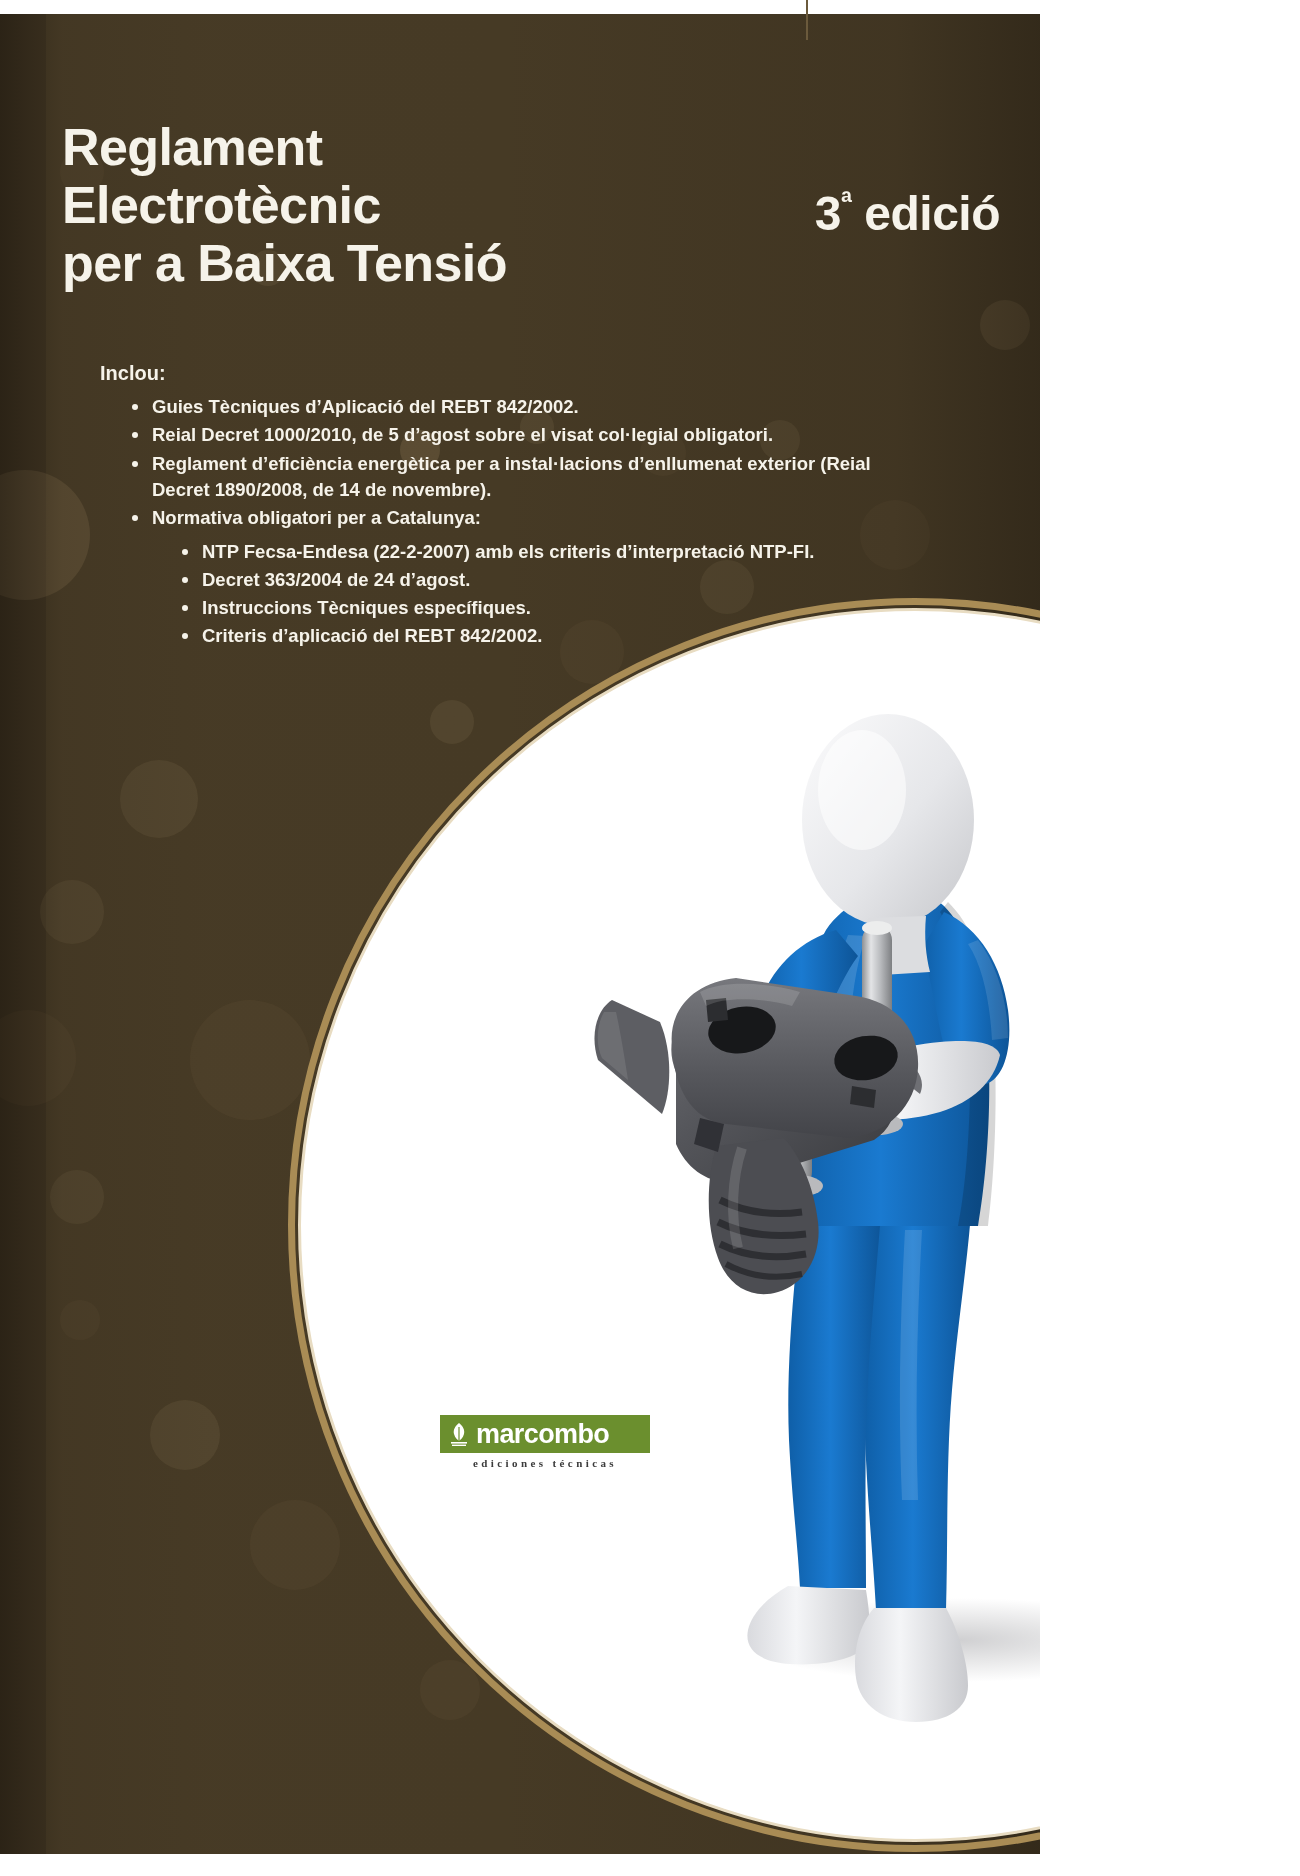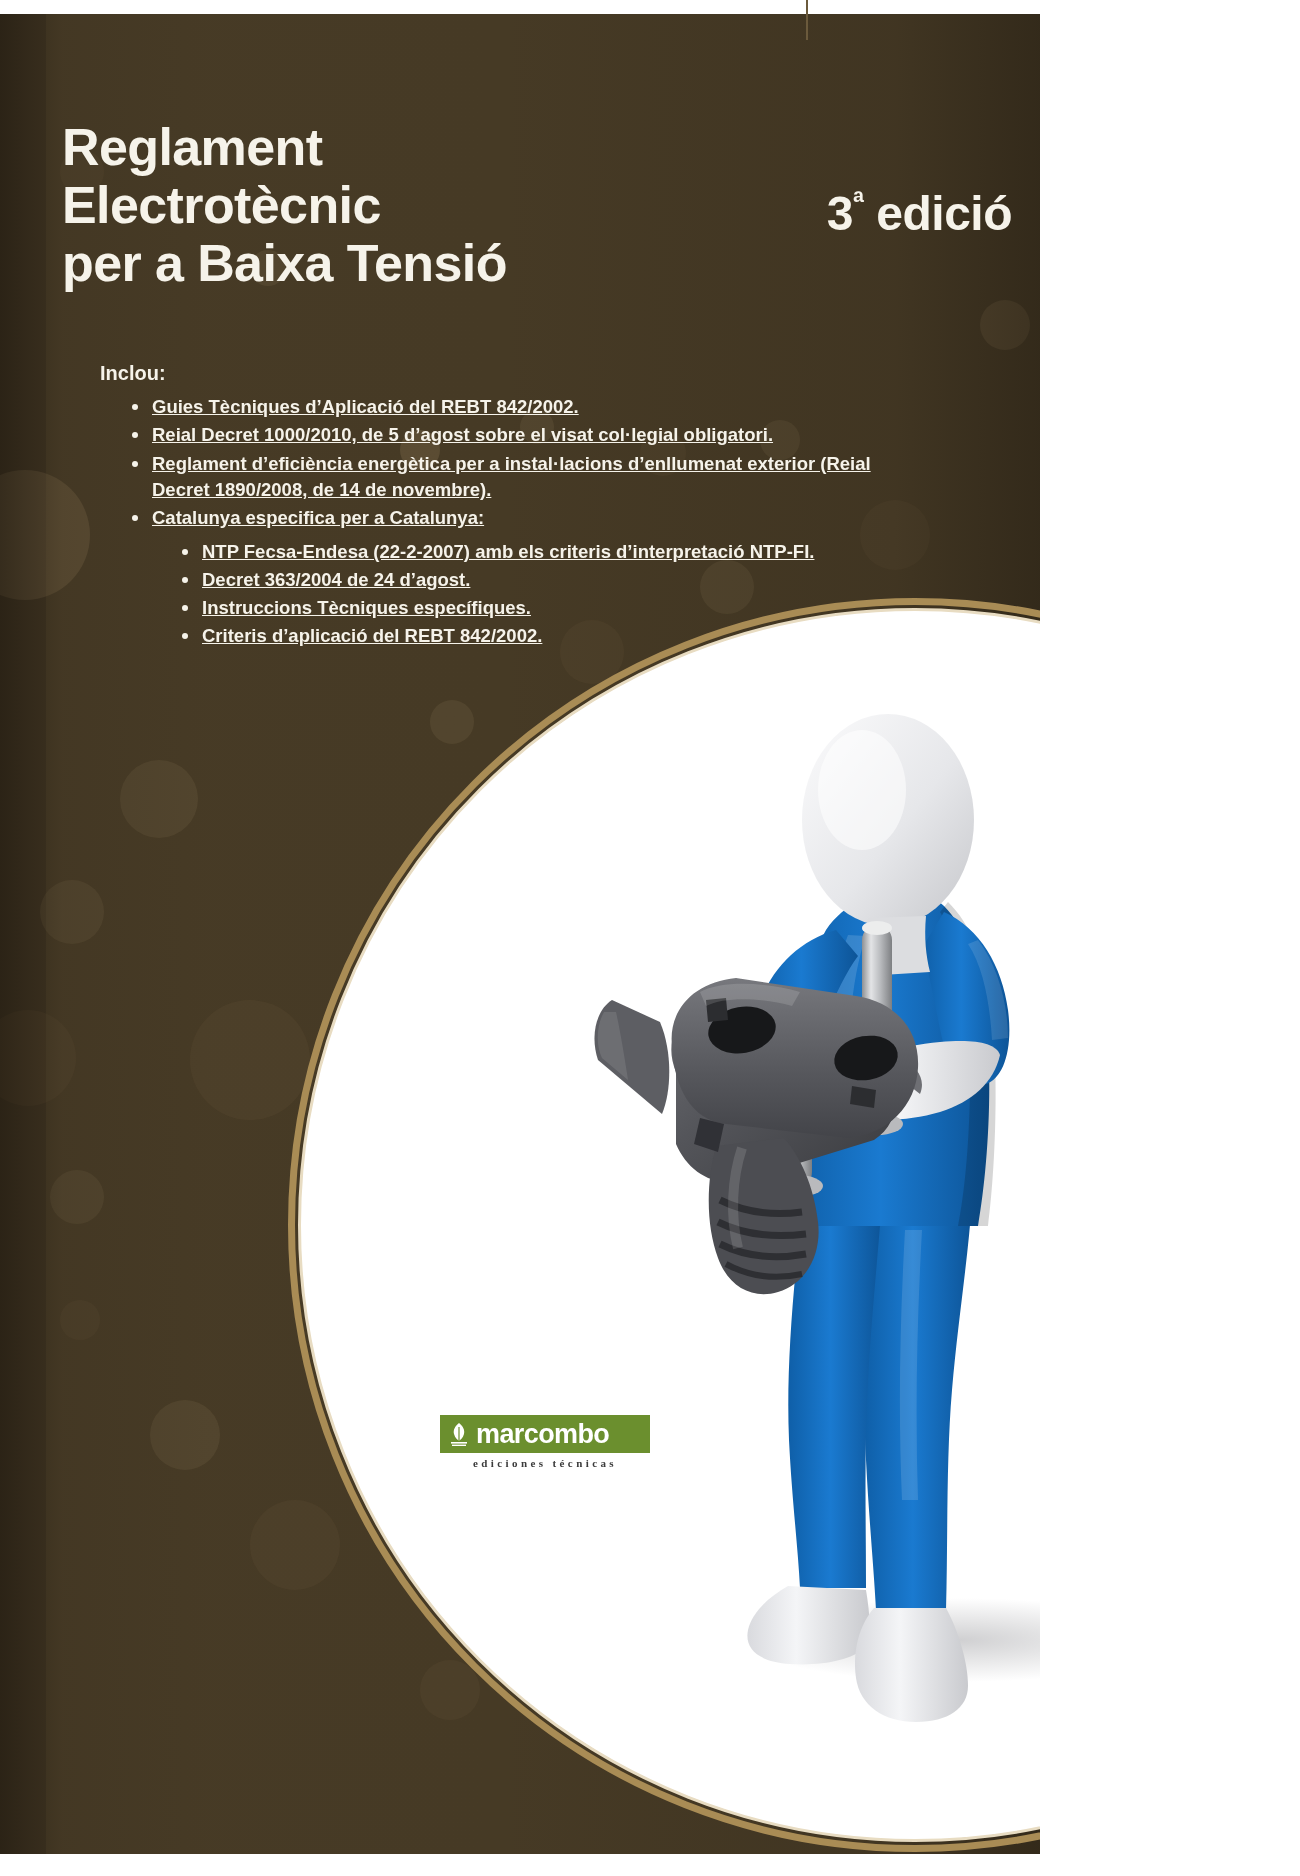--- a/index.html
+++ b/index.html
@@ -122,21 +122,21 @@
   .title-line {
     color: #f6f3ea;
     font-size: 52px;
     font-weight: bold;
     line-height: 1.12;
     letter-spacing: -0.6px;
     white-space: nowrap;
   }
   .edition {
     position: absolute;
-    left: 12px;
+    left: 0;
     top: 186px;
     width: 1000px;
     text-align: right;
     color: #f6f3ea;
     font-size: 48px;
     font-weight: bold;
     letter-spacing: -0.5px;
   }
   .edition sup {
     font-size: 0.62em;
@@ -154,21 +154,20 @@
   }
   .includes-heading {
     font-size: 20px;
     font-weight: bold;
     margin-bottom: 9px;
   }
   ul.bullets {
     list-style: none;
     margin: 0;
     padding: 0 0 0 30px;
-    text-decoration: underline;
   }
   ul.bullets > li {
     position: relative;
     font-size: 18.5px;
     font-weight: bold;
     line-height: 1.42;
     padding-left: 22px;
     margin-bottom: 2px;
   }
   ul.bullets > li::before {
@@ -452,21 +451,21 @@
       <li>
         <span>Guies Tècniques d’Aplicació del REBT 842/2002.</span>
       </li>
       <li>
         <span>Reial Decret 1000/2010, de 5 d’agost sobre el visat col·legial obligatori.</span>
       </li>
       <li>
         <span>Reglament d’eficiència energètica per a instal·lacions d’enllumenat exterior (Reial Decret 1890/2008, de 14 de novembre).</span>
       </li>
       <li>
-        <span>Catalunya especifica per a Catalunya:</span>
+        <span>Normativa obligatori per a Catalunya:</span>
         <ul class="sub-bullets">
           <li><span>NTP Fecsa-Endesa (22-2-2007) amb els criteris d’interpretació NTP-FI.</span></li>
           <li><span>Decret 363/2004 de 24 d’agost.</span></li>
           <li><span>Instruccions Tècniques específiques.</span></li>
           <li><span>Criteris d’aplicació del REBT 842/2002.</span></li>
         </ul>
       </li>
     </ul>
   </div>
 

